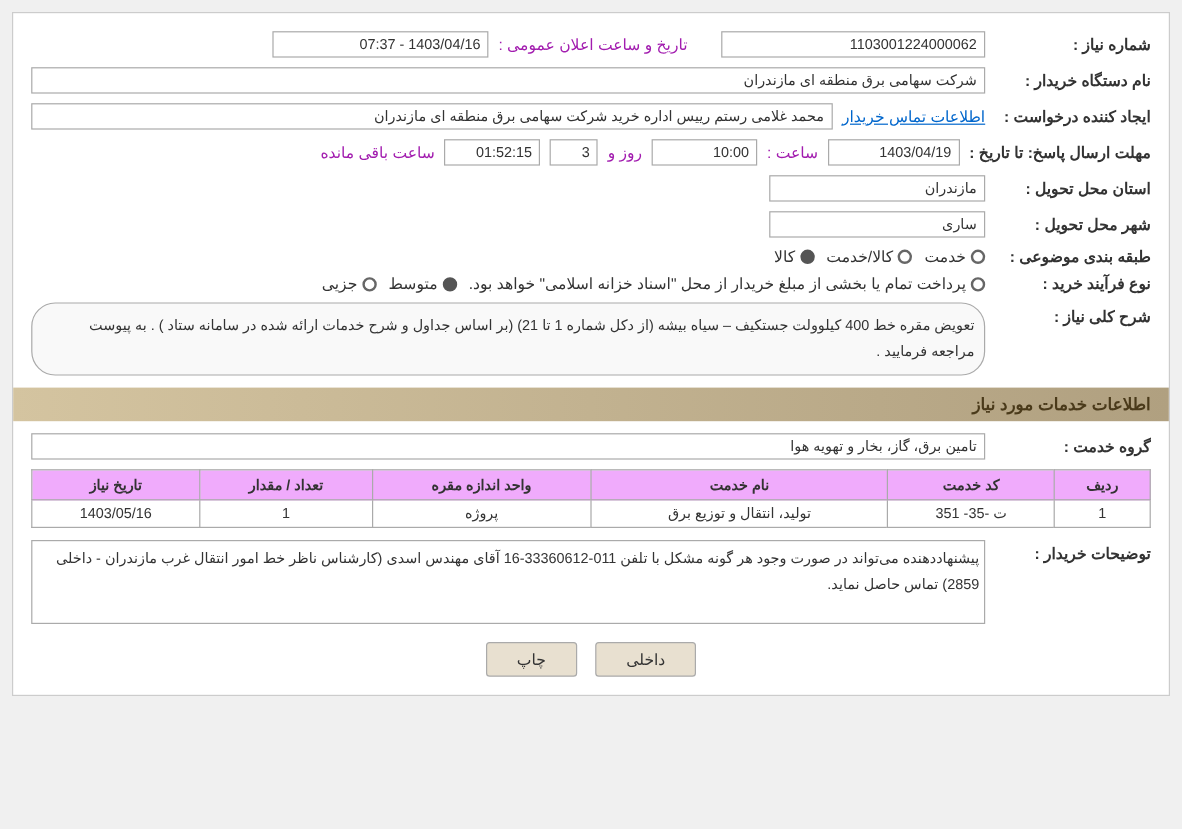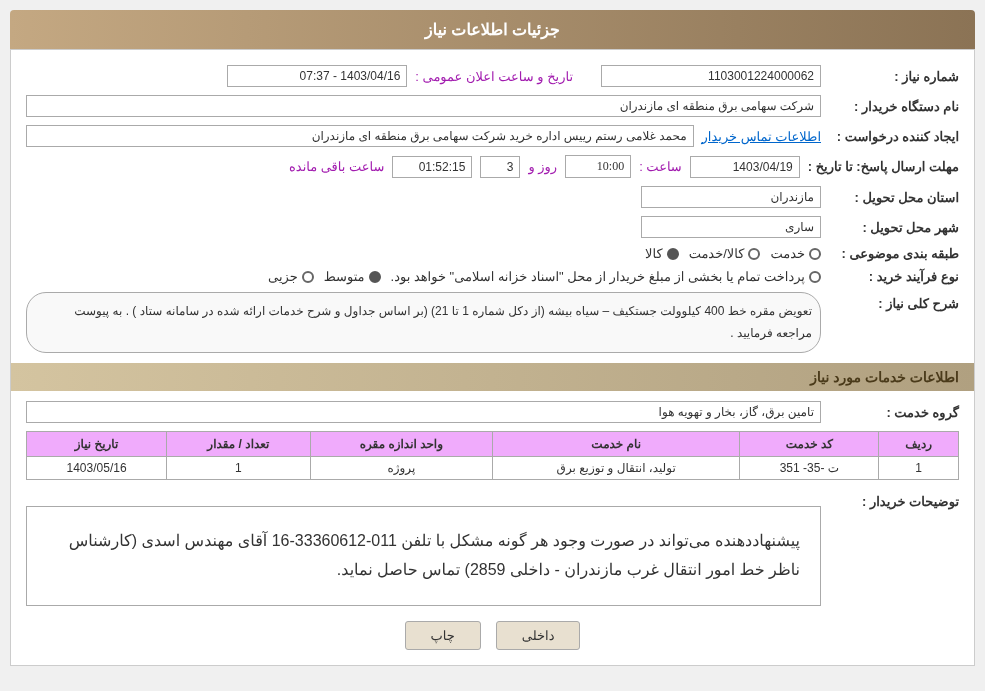--- a/index.html
+++ b/index.html
@@ -108,27 +108,26 @@
       border: 1px solid #aaa;
       padding: 4px 8px;
       text-align: center;
     }
     .services-table tr:nth-child(even) {
       background: #f5f2ec;
     }
     .buyer-notes-box {
       border: 1px solid #aaa;
       background: white;
-      padding: 20px;
-      font-size: 16px;
+      padding: 4px;
+      font-size: 12px;
       line-height: 1.8;
       direction: rtl;
       text-align: right;
       min-height: 70px;
-      margin-top: 16px;
     }
     .button-row {
       display: flex;
       justify-content: center;
       gap: 15px;
       margin-top: 15px;
     }
     .btn {
       padding: 6px 25px;
       font-size: 13px;
@@ -155,21 +154,20 @@
     }
     .inline-label {
       color: #a21caf;
       white-space: nowrap;
     }
   </style>
 </head>
 <body>
 
 <div class="page-container">
-  <div class="header-bar">جزئیات اطلاعات نیاز</div>
   <div class="main-box">
 
     <div class="form-row">
       <span class="label">شماره نیاز :</span>
       <div class="value-box" style="width:220px;">1103001224000062</div>
       <span class="inline-label" style="margin-right:20px;">تاریخ و ساعت اعلان عمومی :</span>
       <div class="value-box" style="width:180px;">1403/04/16 - 07:37</div>
     </div>
 
     <div class="form-row">
@@ -180,21 +178,21 @@
     <div class="form-row">
       <span class="label">ایجاد کننده درخواست :</span>
       <span class="link-blue">اطلاعات تماس خریدار</span>
       <div class="value-box" style="flex:1;">محمد غلامی رستم رییس اداره خرید شرکت سهامی برق منطقه ای مازندران</div>
     </div>
 
     <div class="form-row">
       <span class="label">مهلت ارسال پاسخ: تا تاریخ :</span>
       <div class="value-box" style="width:110px;">1403/04/19</div>
       <span class="inline-label">ساعت :</span>
-      <div class="value-box" style="width:66px;font-family:Liberation Serif, serif;">10:00</div>
+      <div class="value-box" style="width:88px;">10:00</div>
       <span class="inline-label">روز و</span>
       <div class="value-box" style="width:40px;">3</div>
       <div class="value-box" style="width:80px;">01:52:15</div>
       <span class="inline-label">ساعت باقی مانده</span>
     </div>
 
     <div class="form-row">
       <span class="label">استان محل تحویل :</span>
       <div class="value-box" style="width:180px;">مازندران</div>
     </div>

